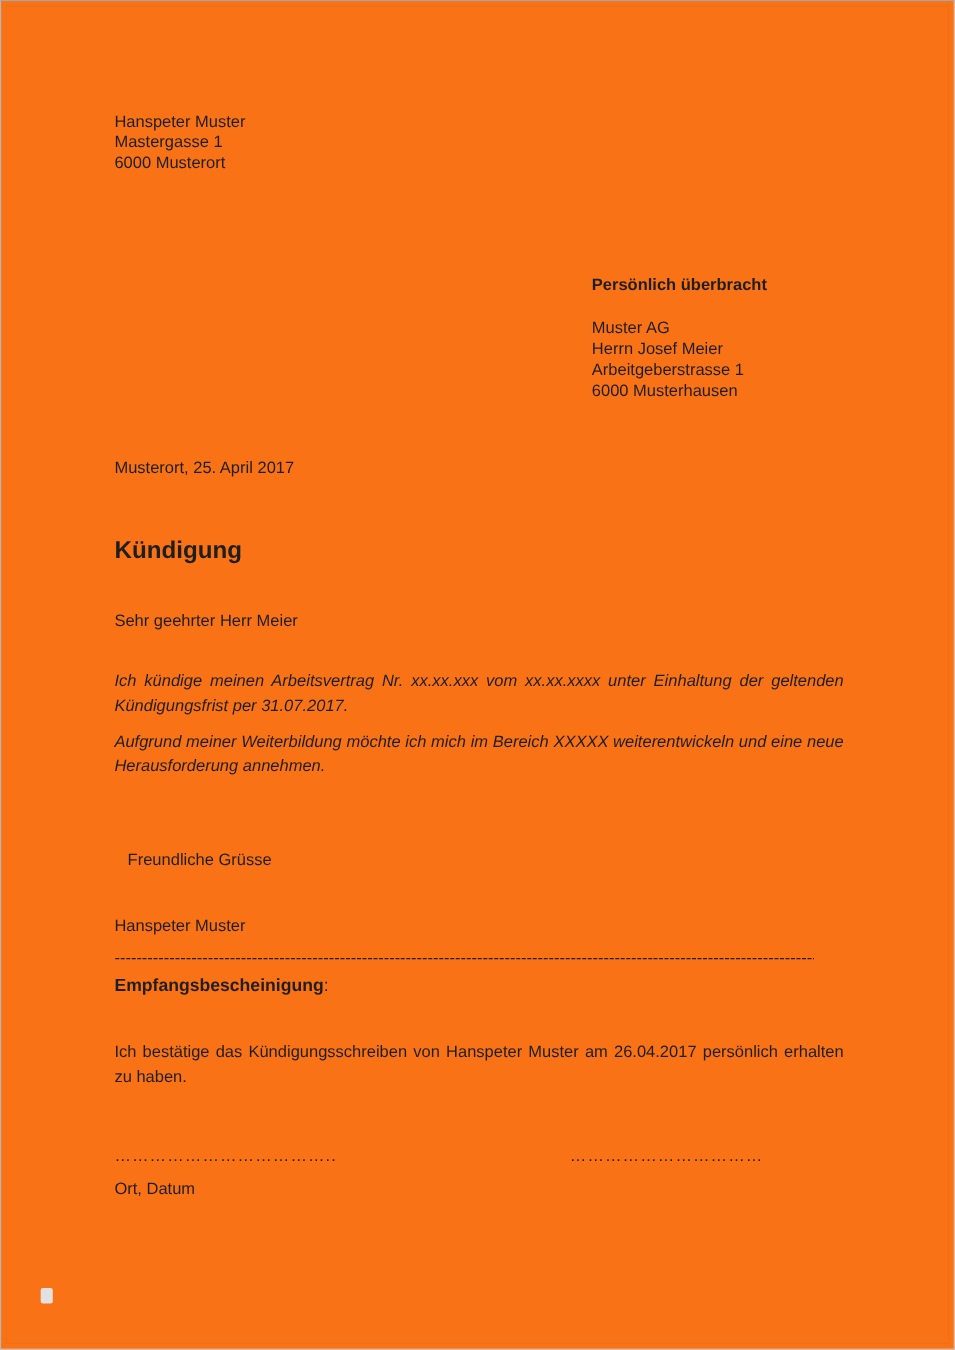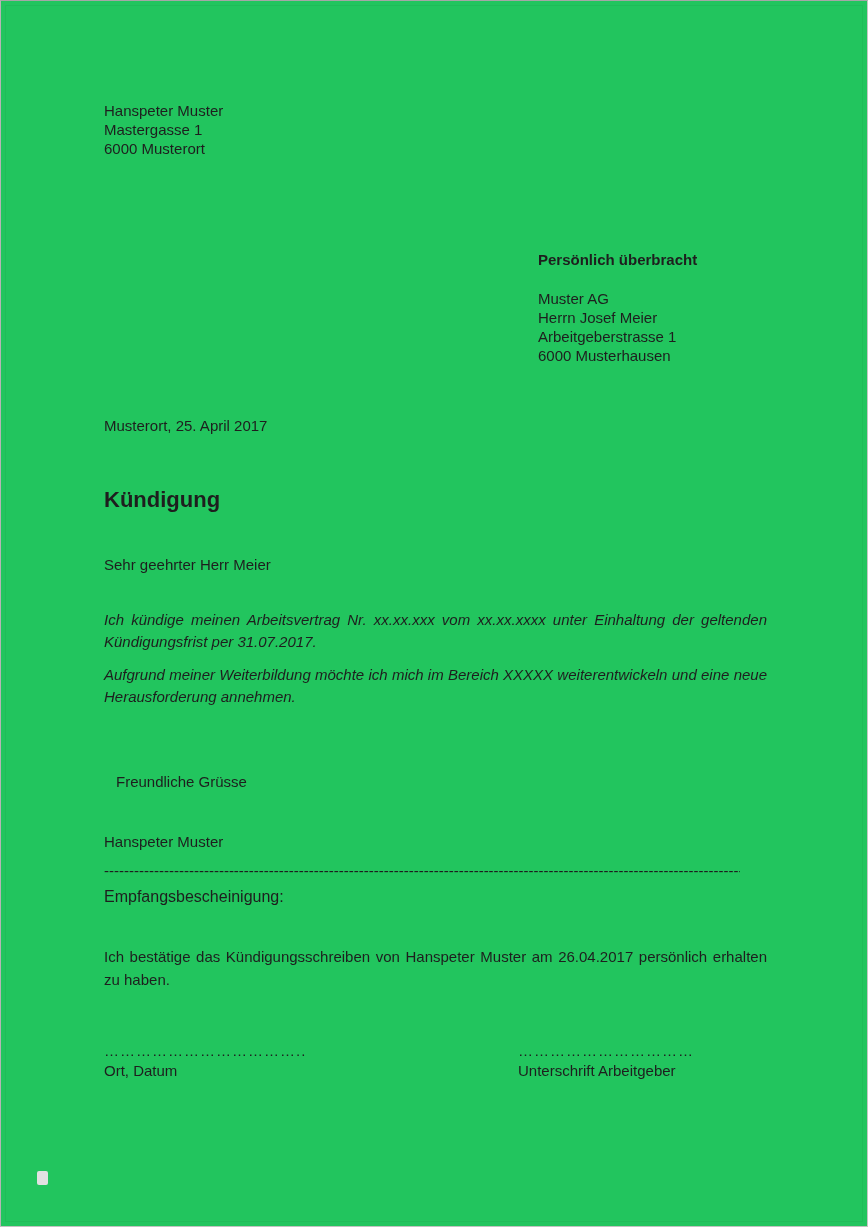--- a/index.html
+++ b/index.html
@@ -4,21 +4,21 @@
 <style>
   html, body {
     margin: 0;
     padding: 0;
     background: #f4f4f4;
   }
   .page {
     position: relative;
     width: 866px;
     height: 1225px;
-    background: #22c55e;
+    background: #f97316;
     border: 1px solid;
     border-color: #a6a6a6 #c6c6c6 #c2c2c2 #b5b5b5;
     font-family: "Liberation Sans", "DejaVu Sans", sans-serif;
     color: #1e1e1e;
     font-size: 15px;
     overflow: hidden;
   }
   .inner-frame {
     position: absolute;
     inset: 4px;
@@ -44,30 +44,30 @@
   .signature-name { left: 103px; top: 831px; line-height: 19px; }
   .divider {
     left: 103px; top: 861px;
     width: 636px; height: 18px;
     line-height: 18px;
     white-space: nowrap;
     overflow: hidden;
     letter-spacing: 0;
   }
   .receipt-heading { left: 103px; top: 885px; font-size: 16px; line-height: 21px; }
-  .receipt-heading .head { font-weight: normal; }
+  .receipt-heading .head { font-weight: bold; }
   .receipt-text {
     left: 103px; top: 945px; width: 663px;
     line-height: 22.5px;
     text-align: justify;
   }
   .sig-left { left: 103px; top: 1040px; width: 300px; }
   .sig-right { left: 517px; top: 1040px; width: 300px; }
   .dots { line-height: 20px; white-space: nowrap; letter-spacing: 1px; }
-  .sig-label { line-height: 19px; }
+  .sig-label { line-height: 19px; margin-top: 10px; }
   .faint-mark {
     left: 36px; top: 1170px;
     width: 11px; height: 14px;
     background: #e1e1e1;
     border-radius: 2px;
   }
 </style>
 </head>
 <body>
 
@@ -111,17 +111,16 @@
 
   <div class="abs receipt-text">Ich bestätige das Kündigungsschreiben von Hanspeter Muster am 26.04.2017 persönlich erhalten zu haben.</div>
 
   <div class="abs sig-left">
     <div class="dots">……………………………….. </div>
     <div class="sig-label">Ort, Datum</div>
   </div>
 
   <div class="abs sig-right">
     <div class="dots">……………………………</div>
-    <div class="sig-label">Unterschrift Arbeitgeber</div>
   </div>
 
   <div class="abs faint-mark"></div>
 </div>
 
 </body></html>

